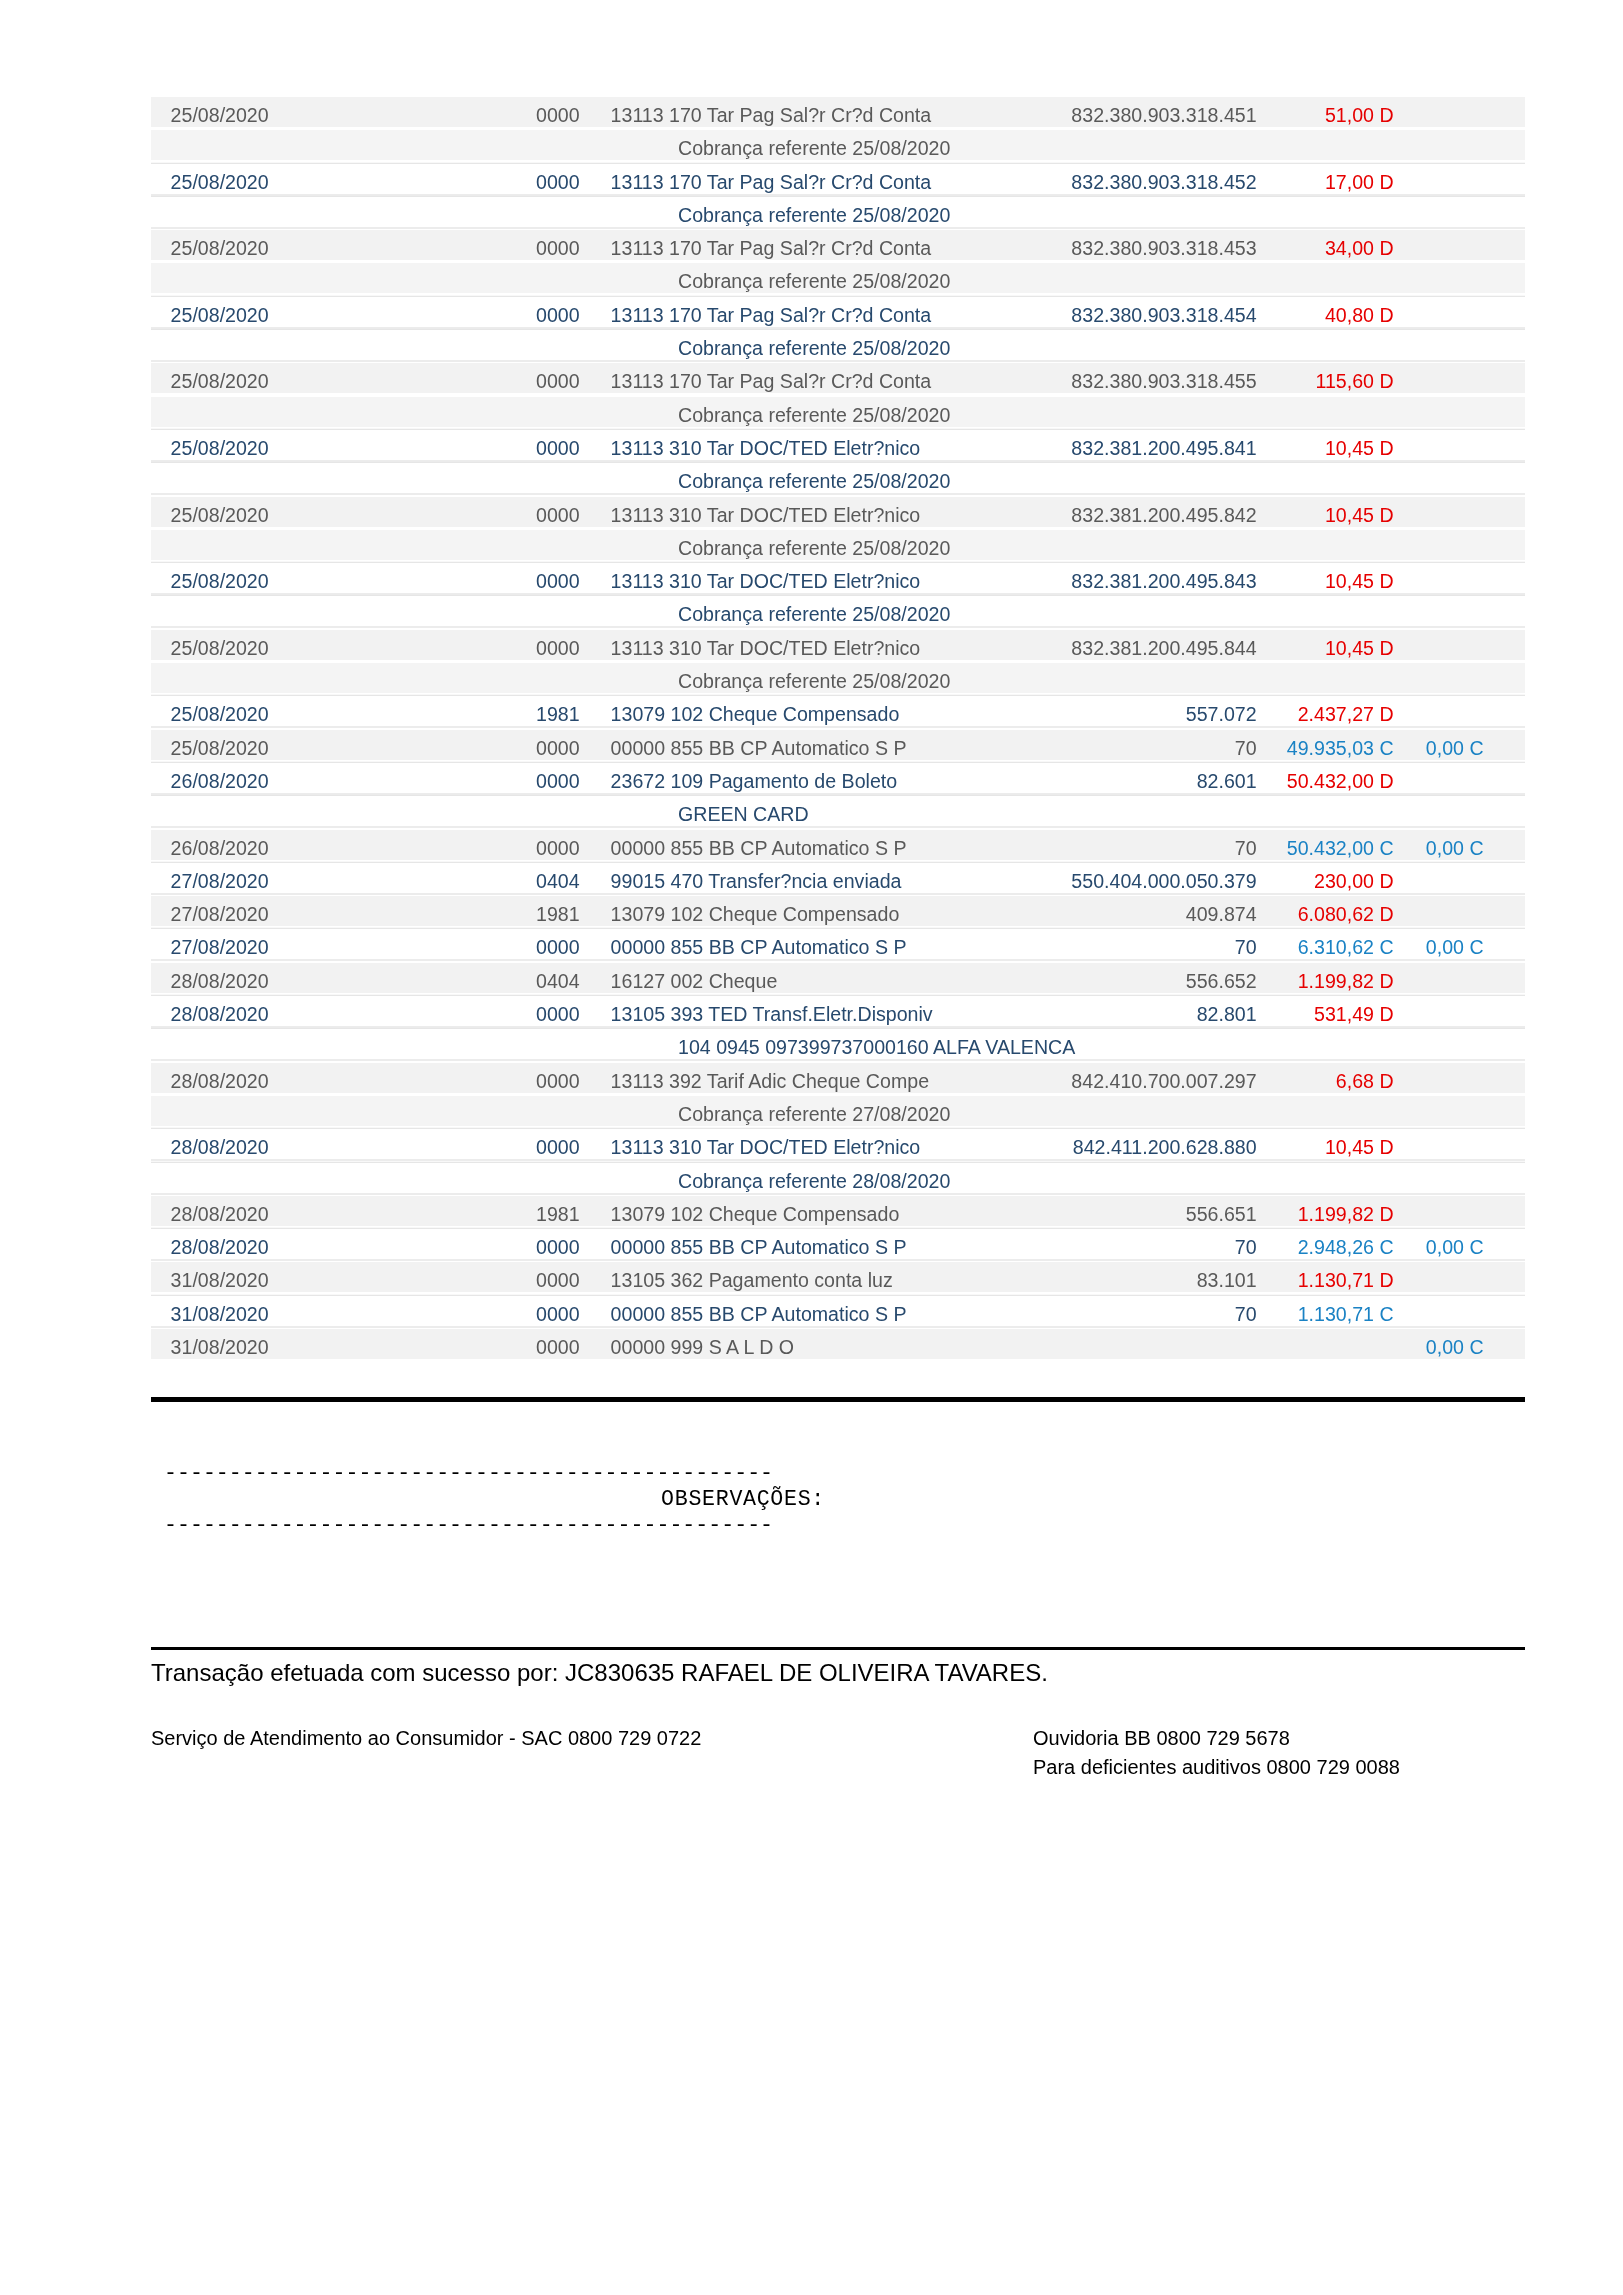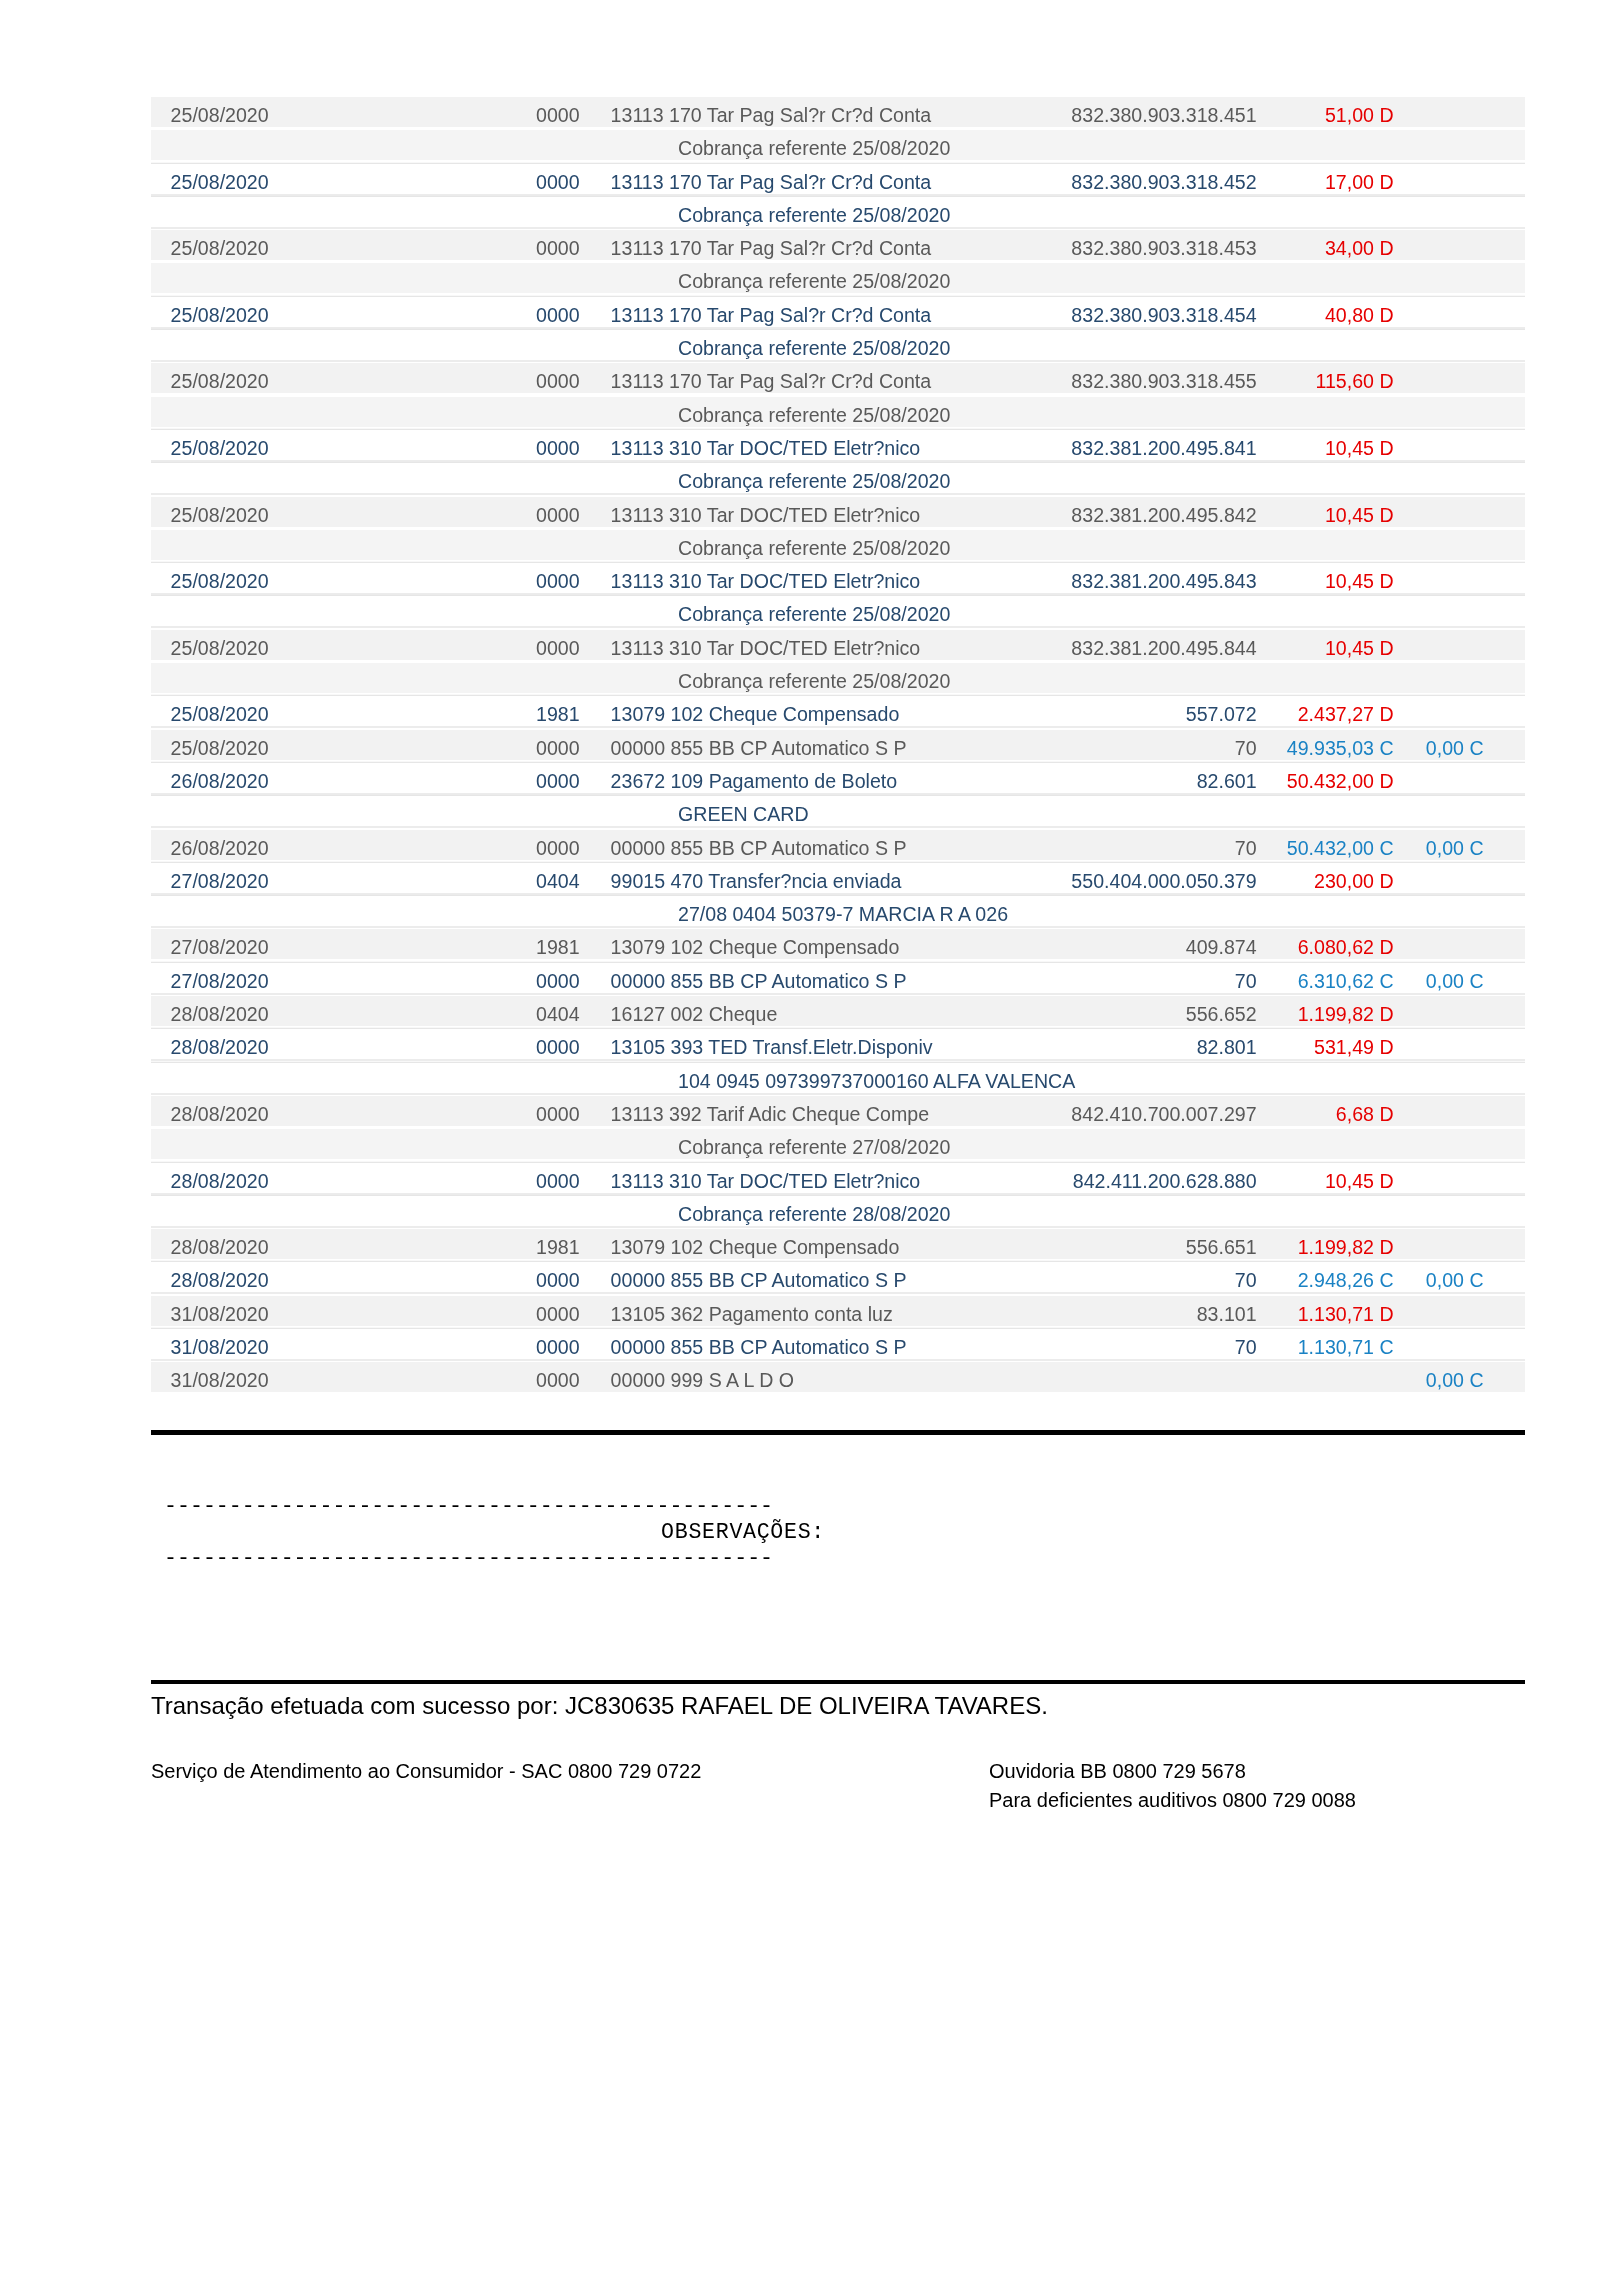--- a/index.html
+++ b/index.html
@@ -60,20 +60,21 @@
     color:#000;
     line-height:25px;
   }
   .contact {
     margin-top:39px;
     display:flex;
     font-size:20px;
     color:#000;
     line-height:29.4px;
     align-items:flex-start;
+    gap:44px;
   }
   .contact .left-col { width:838px; }
   .contact .right-col { }
 </style>
 </head>
 <body>
 
 <div class="content">
 
   <div>
@@ -206,21 +207,20 @@
       </div>
       <div class="row white">
         <div class="c-date">27/08/2020</div>
         <div class="c-lote">0404</div>
         <div class="c-gap"></div>
         <div class="c-hist">99015 470 Transfer?ncia enviada</div>
         <div class="c-doc">550.404.000.050.379</div>
         <div class="c-val debit">230,00 D</div>
         <div class="c-sal"></div>
       </div>
-      <div class="row subrow white">27/08 0404 50379-7 MARCIA R A 026</div>
       <div class="row gray">
         <div class="c-date">27/08/2020</div>
         <div class="c-lote">1981</div>
         <div class="c-gap"></div>
         <div class="c-hist">13079 102 Cheque Compensado</div>
         <div class="c-doc">409.874</div>
         <div class="c-val debit">6.080,62 D</div>
         <div class="c-sal"></div>
       </div>
       <div class="row white">

